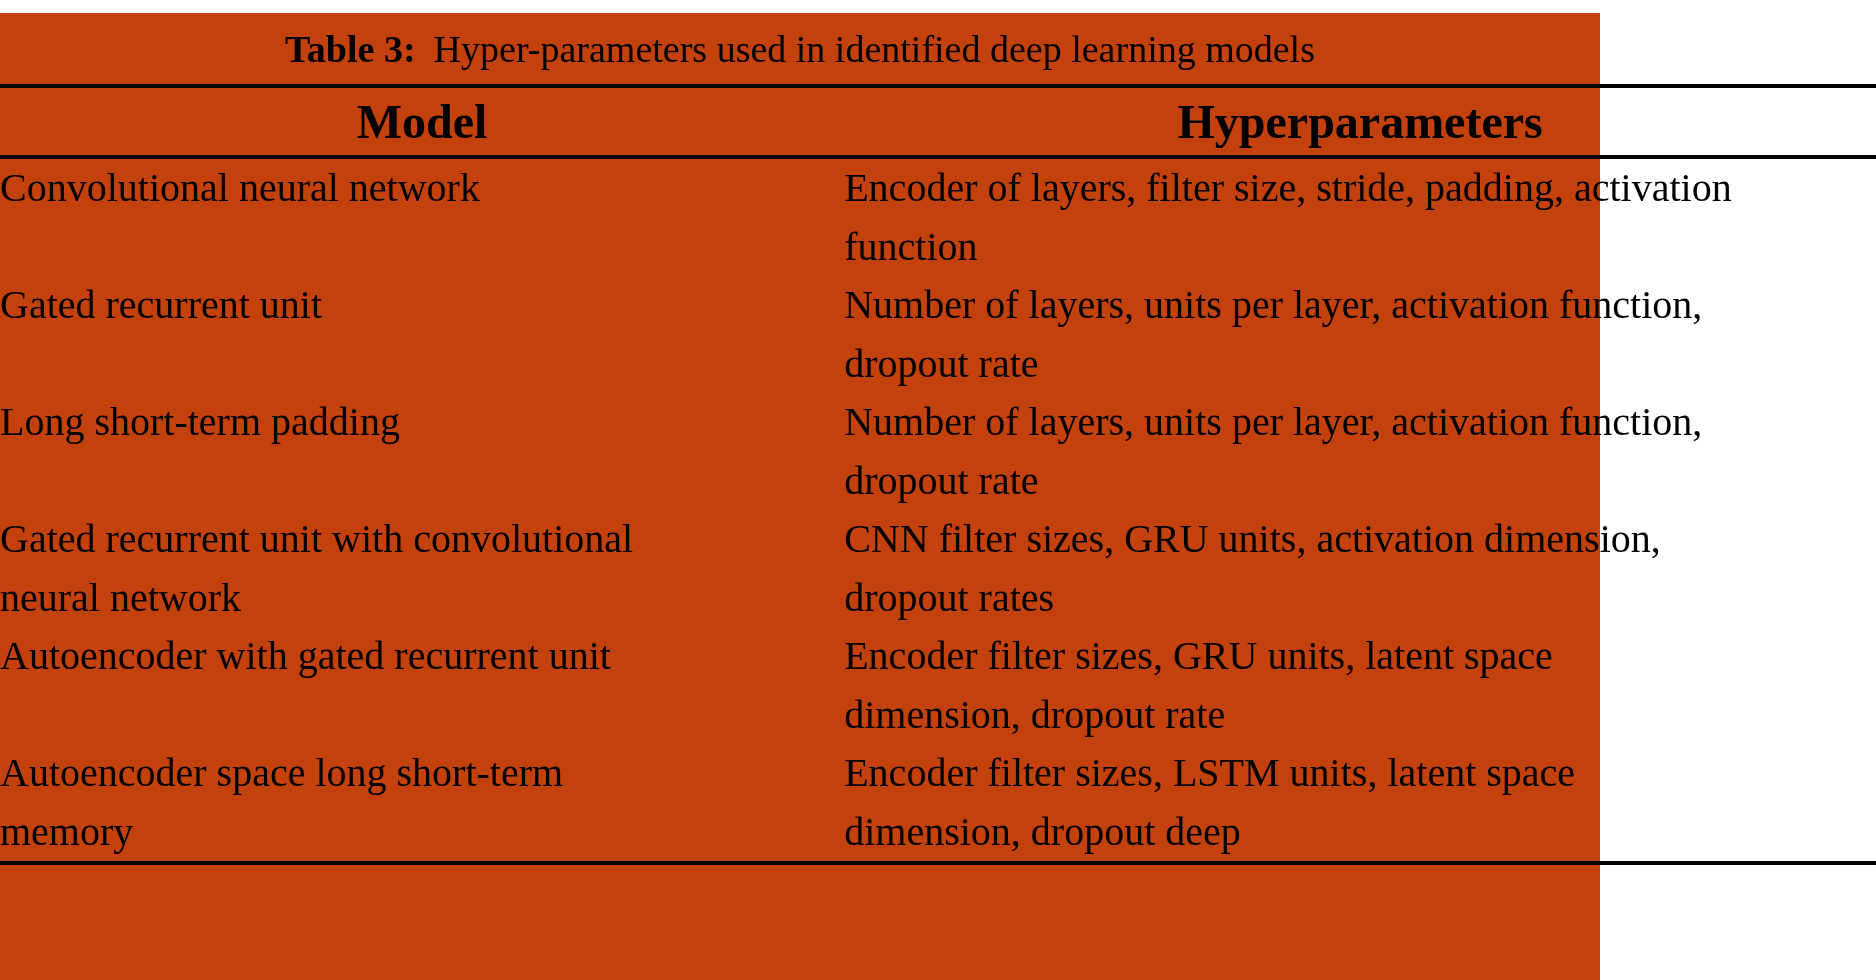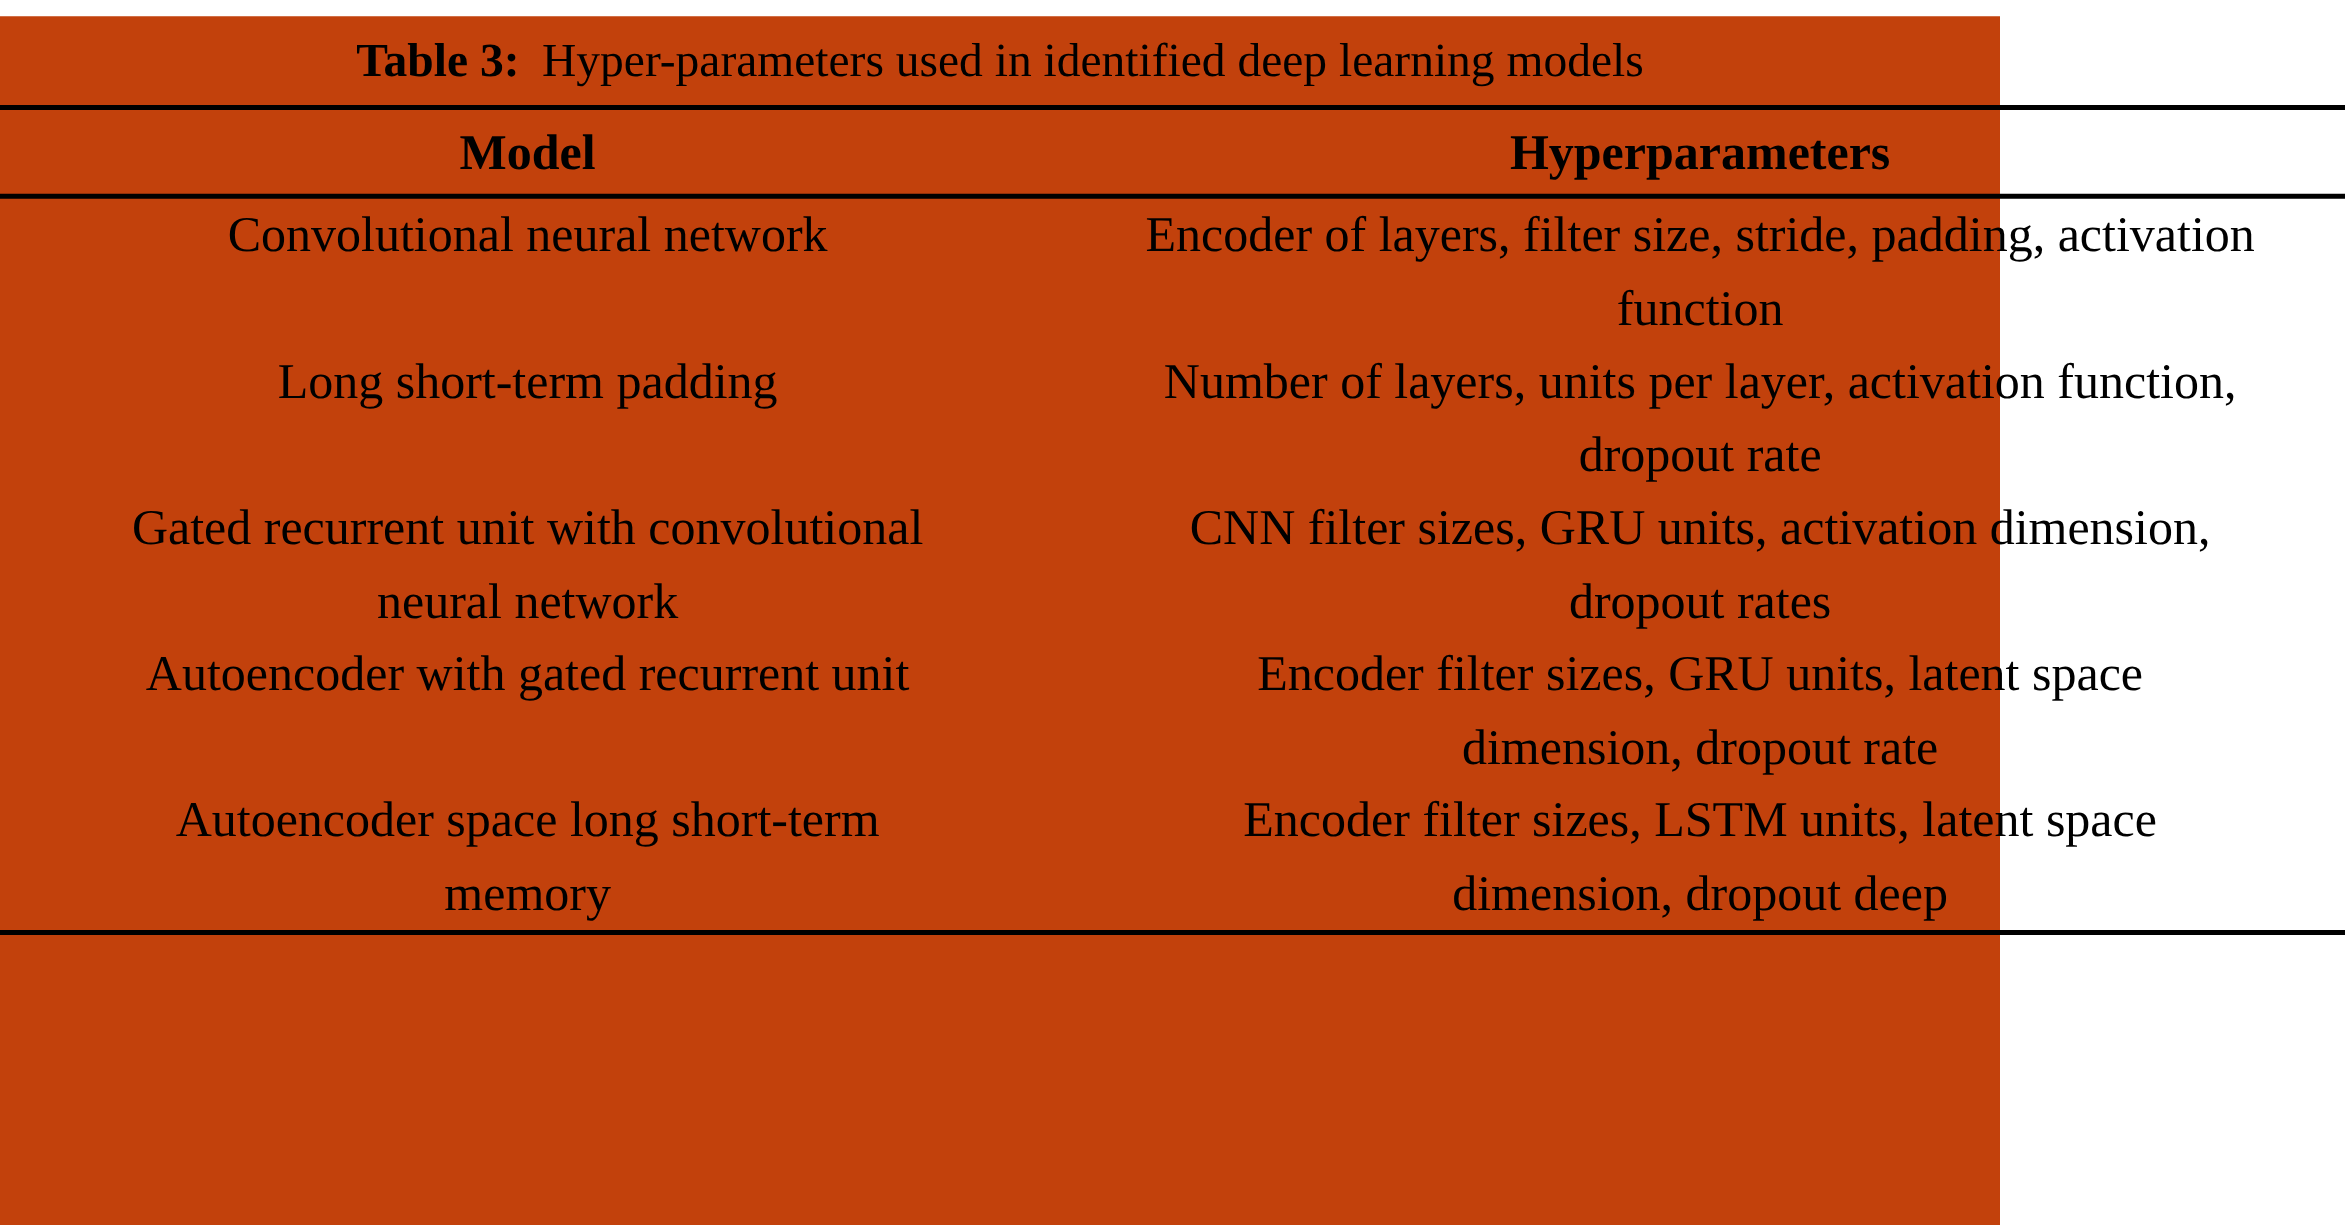--- a/index.html
+++ b/index.html
@@ -40,26 +40,26 @@
     border-top: 4px solid #000000;
     border-bottom: 4px solid #000000;
   }
   table.data-table thead th {
     box-sizing: border-box;
     height: 71px;
     padding: 0;
     border-bottom: 4px solid #000000;
     text-align: center;
     vertical-align: middle;
-    font-size: 40px;
+    font-size: 48px;
     font-weight: bold;
   }
   table.data-table tbody td {
     padding: 0;
-    text-align: center;
+    text-align: left;
     vertical-align: top;
     font-size: 40px;
     line-height: 58.5px;
     white-space: pre-line;
   }
 </style>
 </head>
 <body>
 
 <div class="page">
@@ -79,20 +79,25 @@
         <th>Hyperparameters</th>
       </tr>
     </thead>
     <tbody>
         <tr>
           <td>Convolutional neural network</td>
           <td>Encoder of layers, filter size, stride, padding, activation
 function</td>
         </tr>
         <tr>
+          <td>Gated recurrent unit</td>
+          <td>Number of layers, units per layer, activation function,
+dropout rate</td>
+        </tr>
+        <tr>
           <td>Long short-term padding</td>
           <td>Number of layers, units per layer, activation function,
 dropout rate</td>
         </tr>
         <tr>
           <td>Gated recurrent unit with convolutional
 neural network</td>
           <td>CNN filter sizes, GRU units, activation dimension,
 dropout rates</td>
         </tr>

